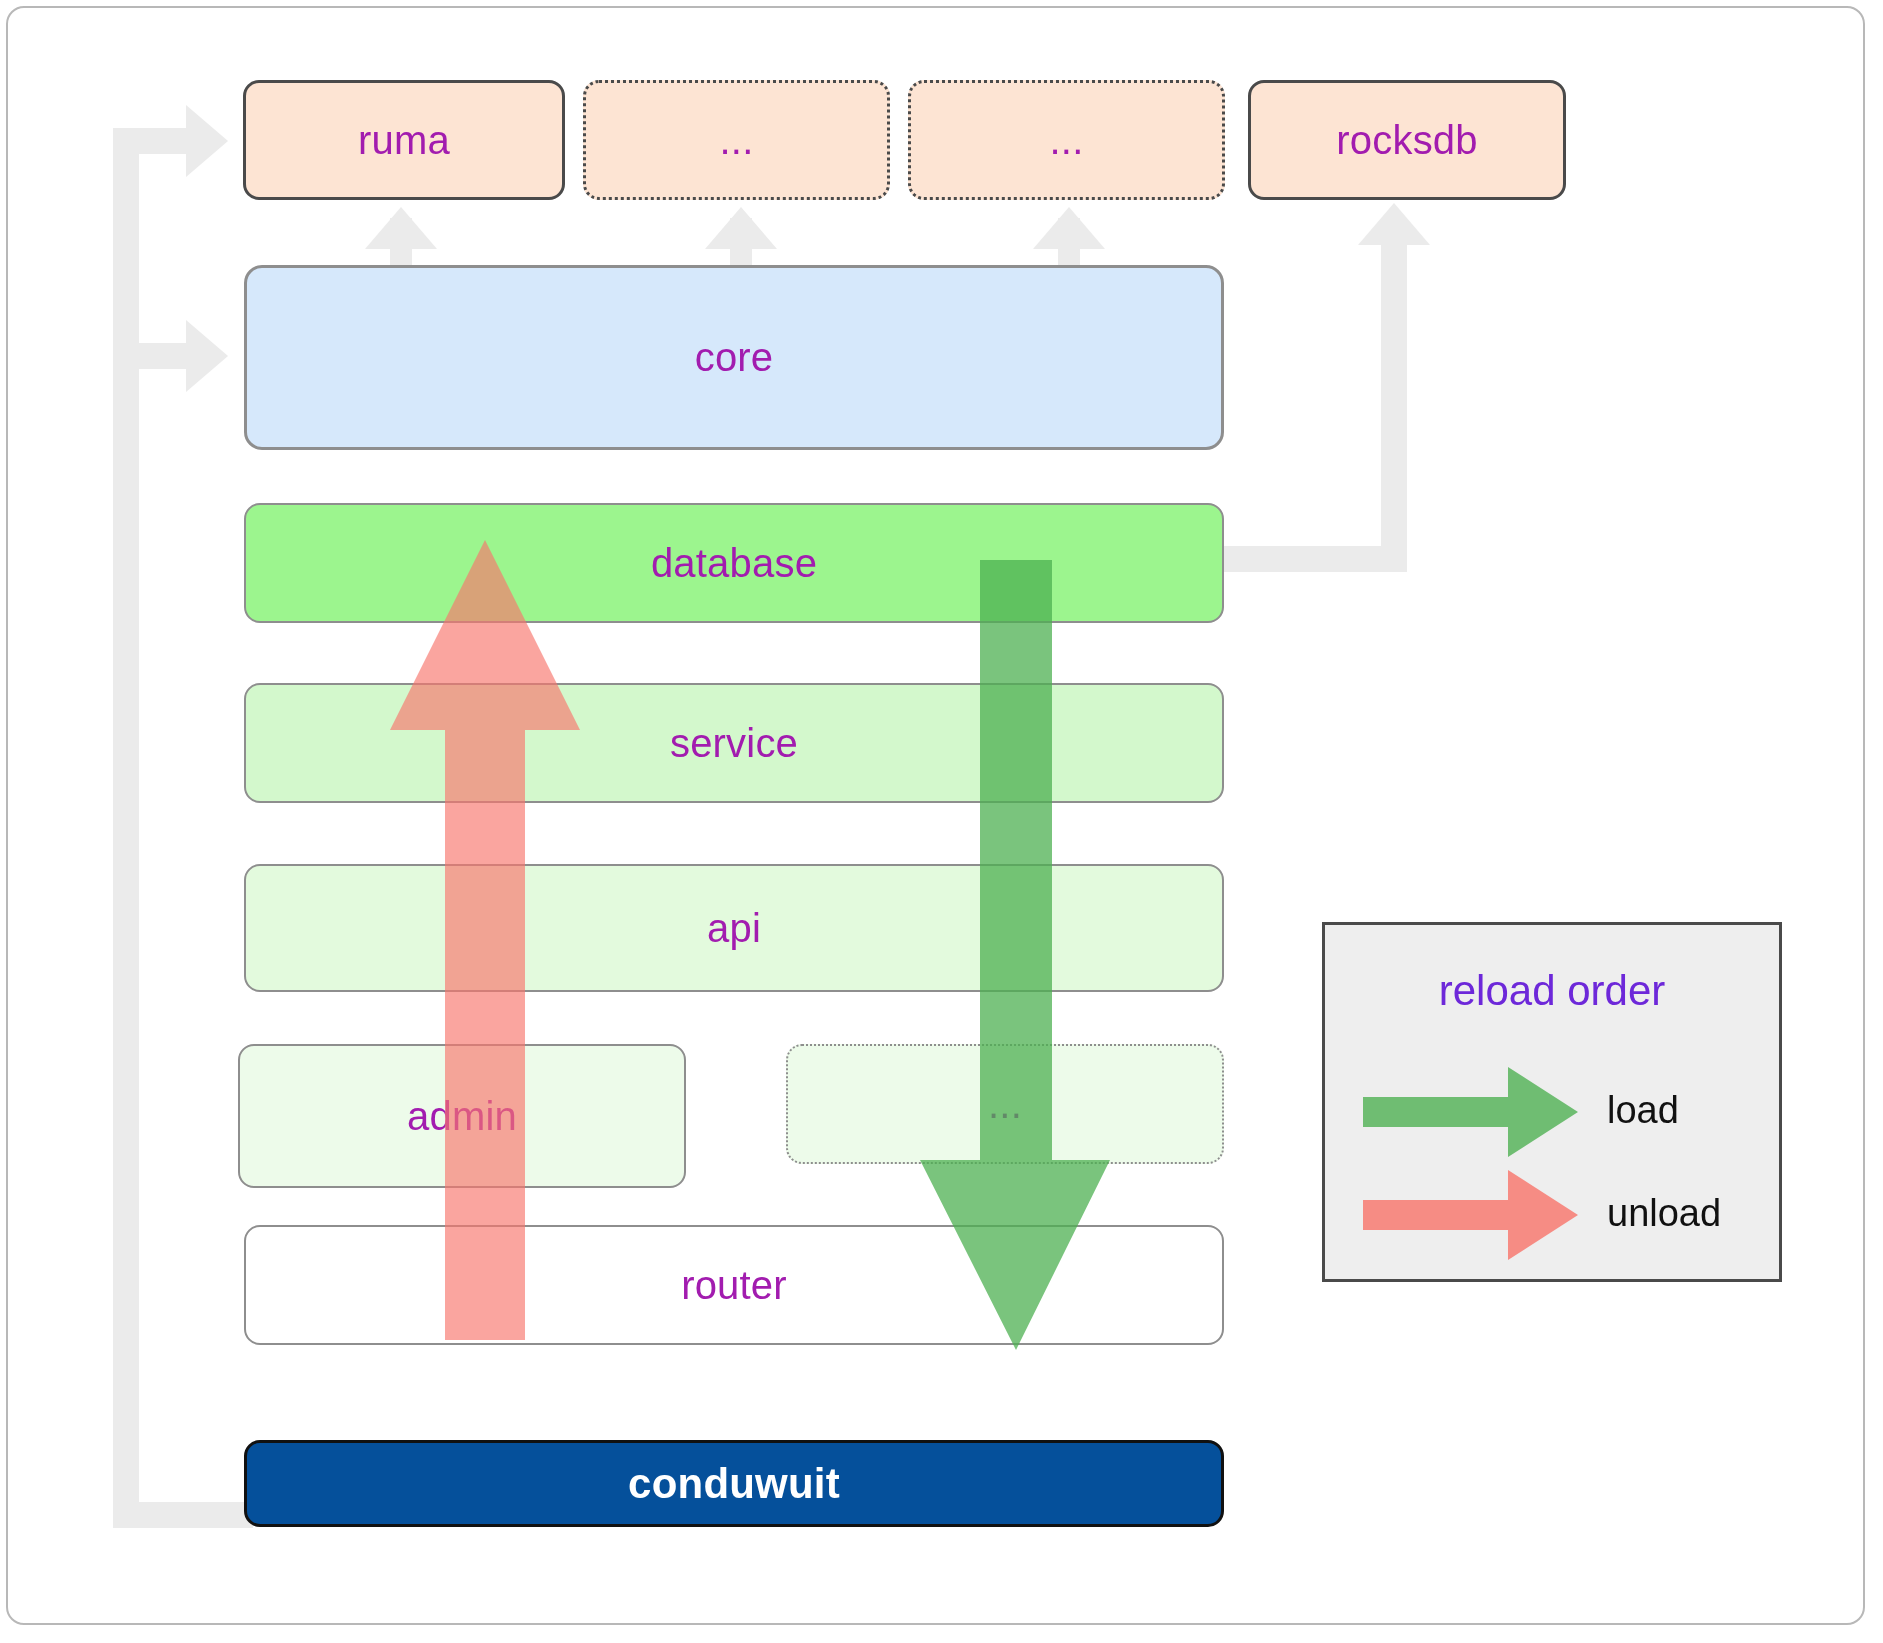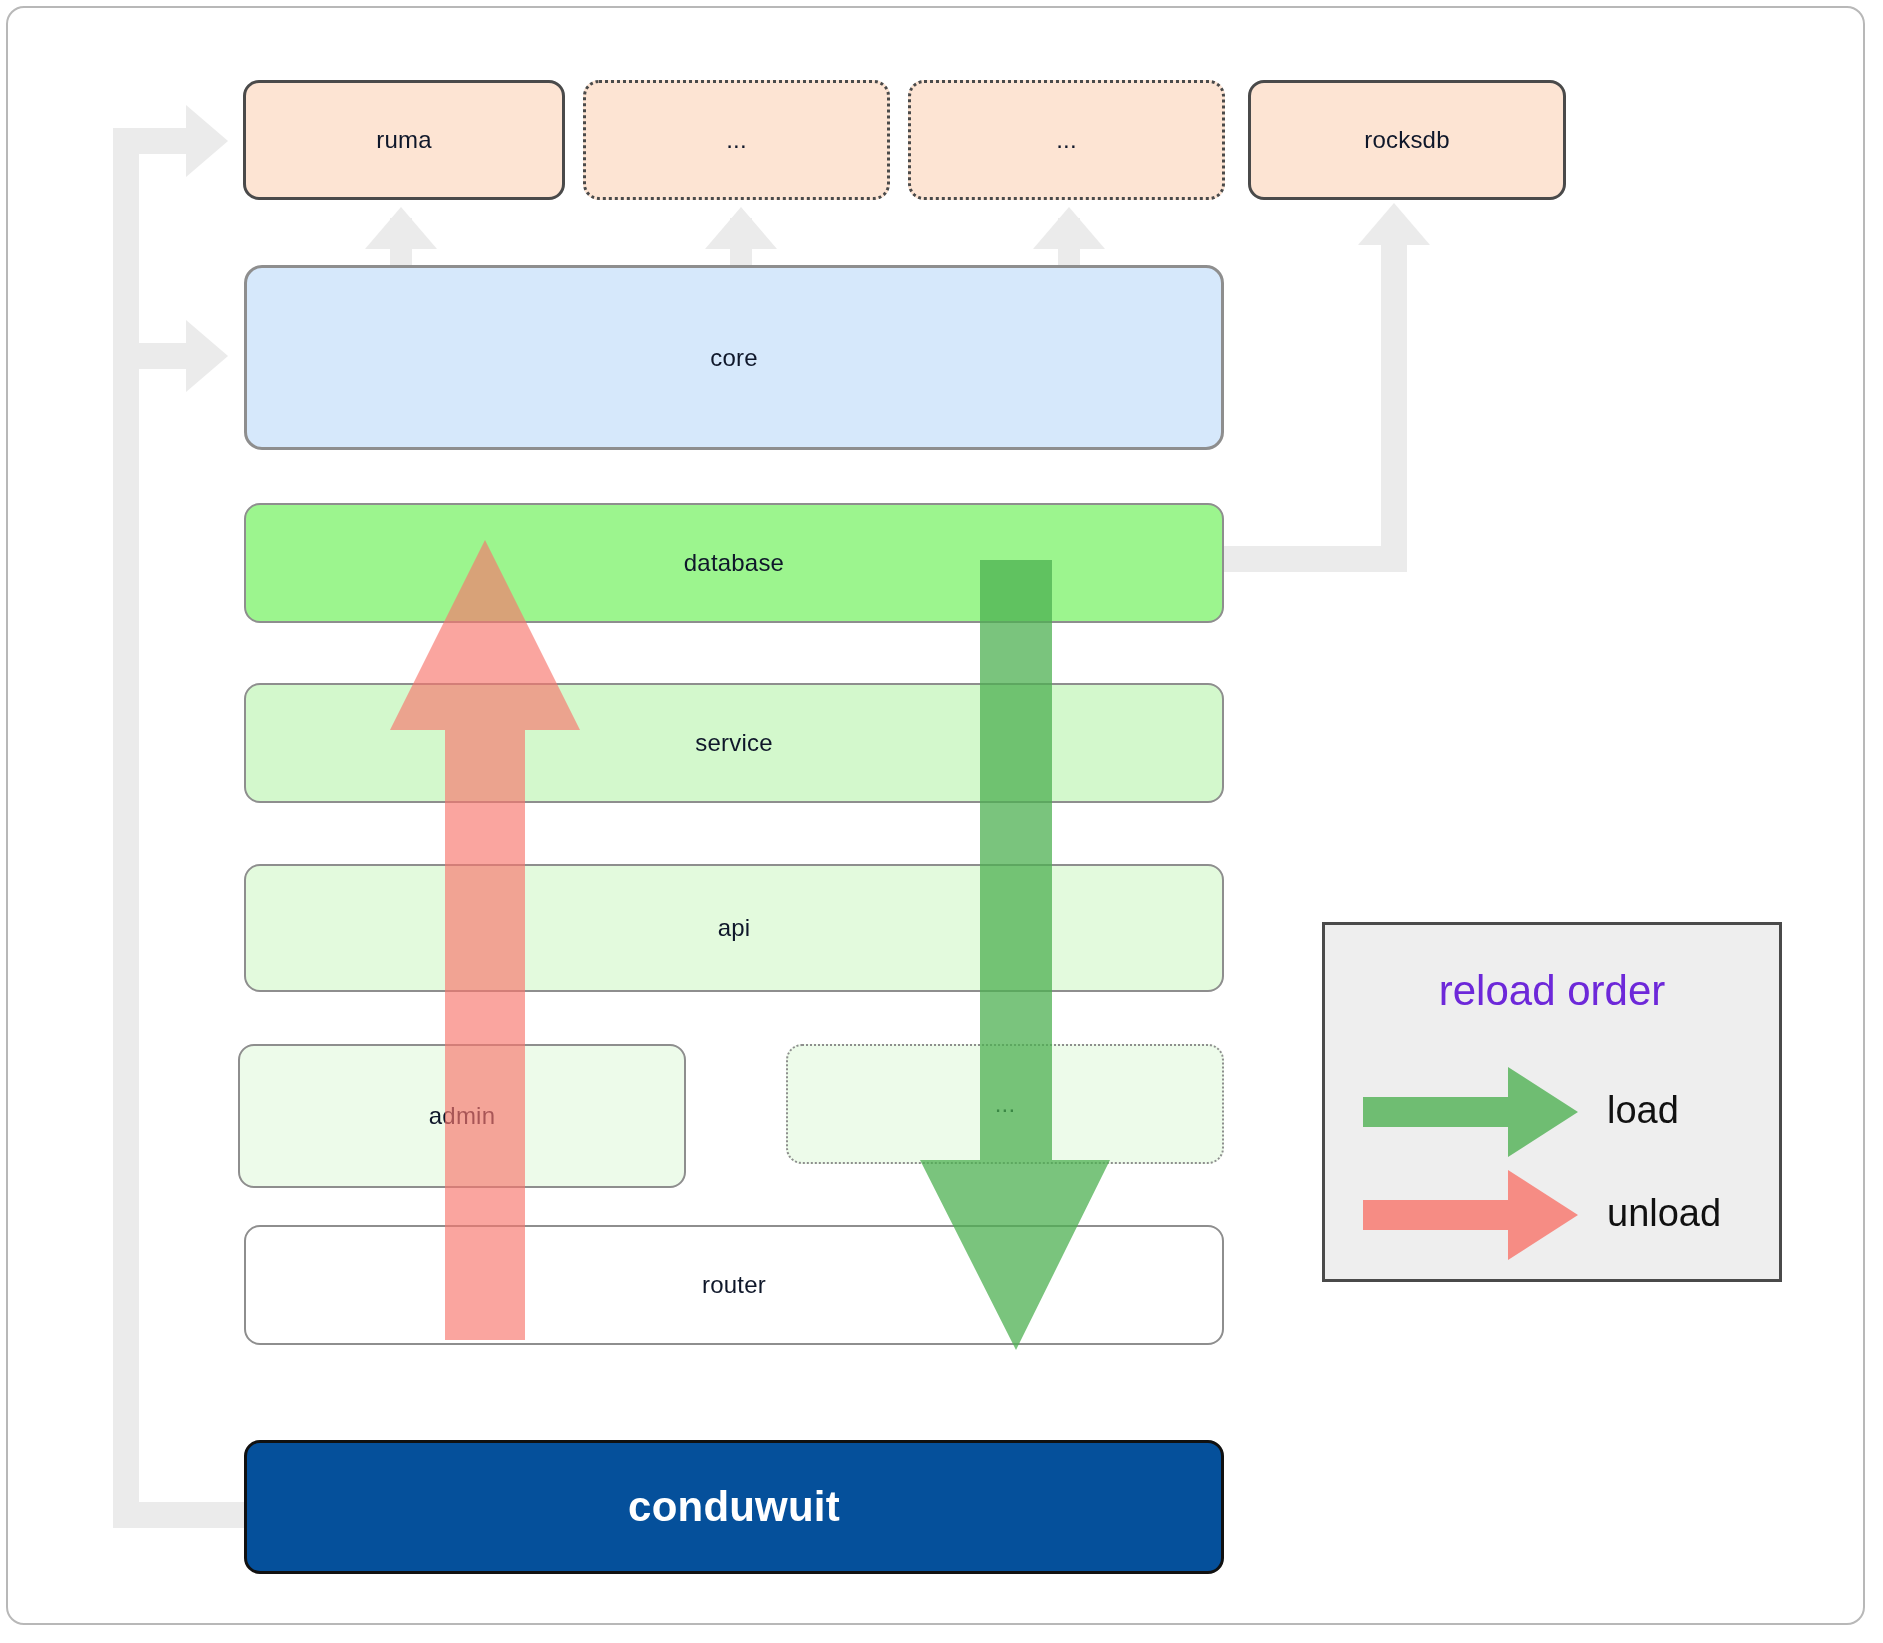--- a/index.html
+++ b/index.html
@@ -28,22 +28,22 @@
     box-sizing: border-box;
   }
 
   .node {
     position: absolute;
     box-sizing: border-box;
     display: flex;
     align-items: center;
     justify-content: center;
     border-radius: 14px;
-    color: #0f172a;
-    font-size: 24px;
+    color: #a21caf;
+    font-size: 40px;
     font-family: "Liberation Sans", sans-serif;
     letter-spacing: 0.2px;
     z-index: 5;
   }
 
   
   .crate {
     background: #fde4d3;
     border: 3px solid #4a4a4a;
     border-radius: 16px;
@@ -206,21 +206,21 @@
   </div>
 
   <div class="node dots-box" style="left:786px; top:1044px; width:438px; height:120px;">
     <span>...</span>
   </div>
 
   <div class="node router-box" style="left:244px; top:1225px; width:980px; height:120px;align-items:center;">
     <span>router</span>
   </div>
 
-  <div class="node app-box" style="left:244px; top:1440px; width:980px; height:134px;">
+  <div class="node app-box" style="left:244px; top:1440px; width:980px; height:87px;">
     <span>conduwuit</span>
   </div>
 
   <svg class="bigarrow" style="left:380px; top:540px; width:210px; height:800px;" viewBox="0 0 210 800" preserveAspectRatio="none">
     <polygon points="105,0 200,190 145,190 145,800 65,800 65,190 10,190" fill="#f8766d" fill-opacity="0.66"></polygon>
   </svg>
 
   <svg class="bigarrow" style="left:910px; top:560px; width:210px; height:790px;" viewBox="0 0 210 790" preserveAspectRatio="none">
     <polygon points="70,0 142,0 142,600 200,600 106,790 10,600 70,600" fill="#4caf50" fill-opacity="0.74"></polygon>
   </svg>

